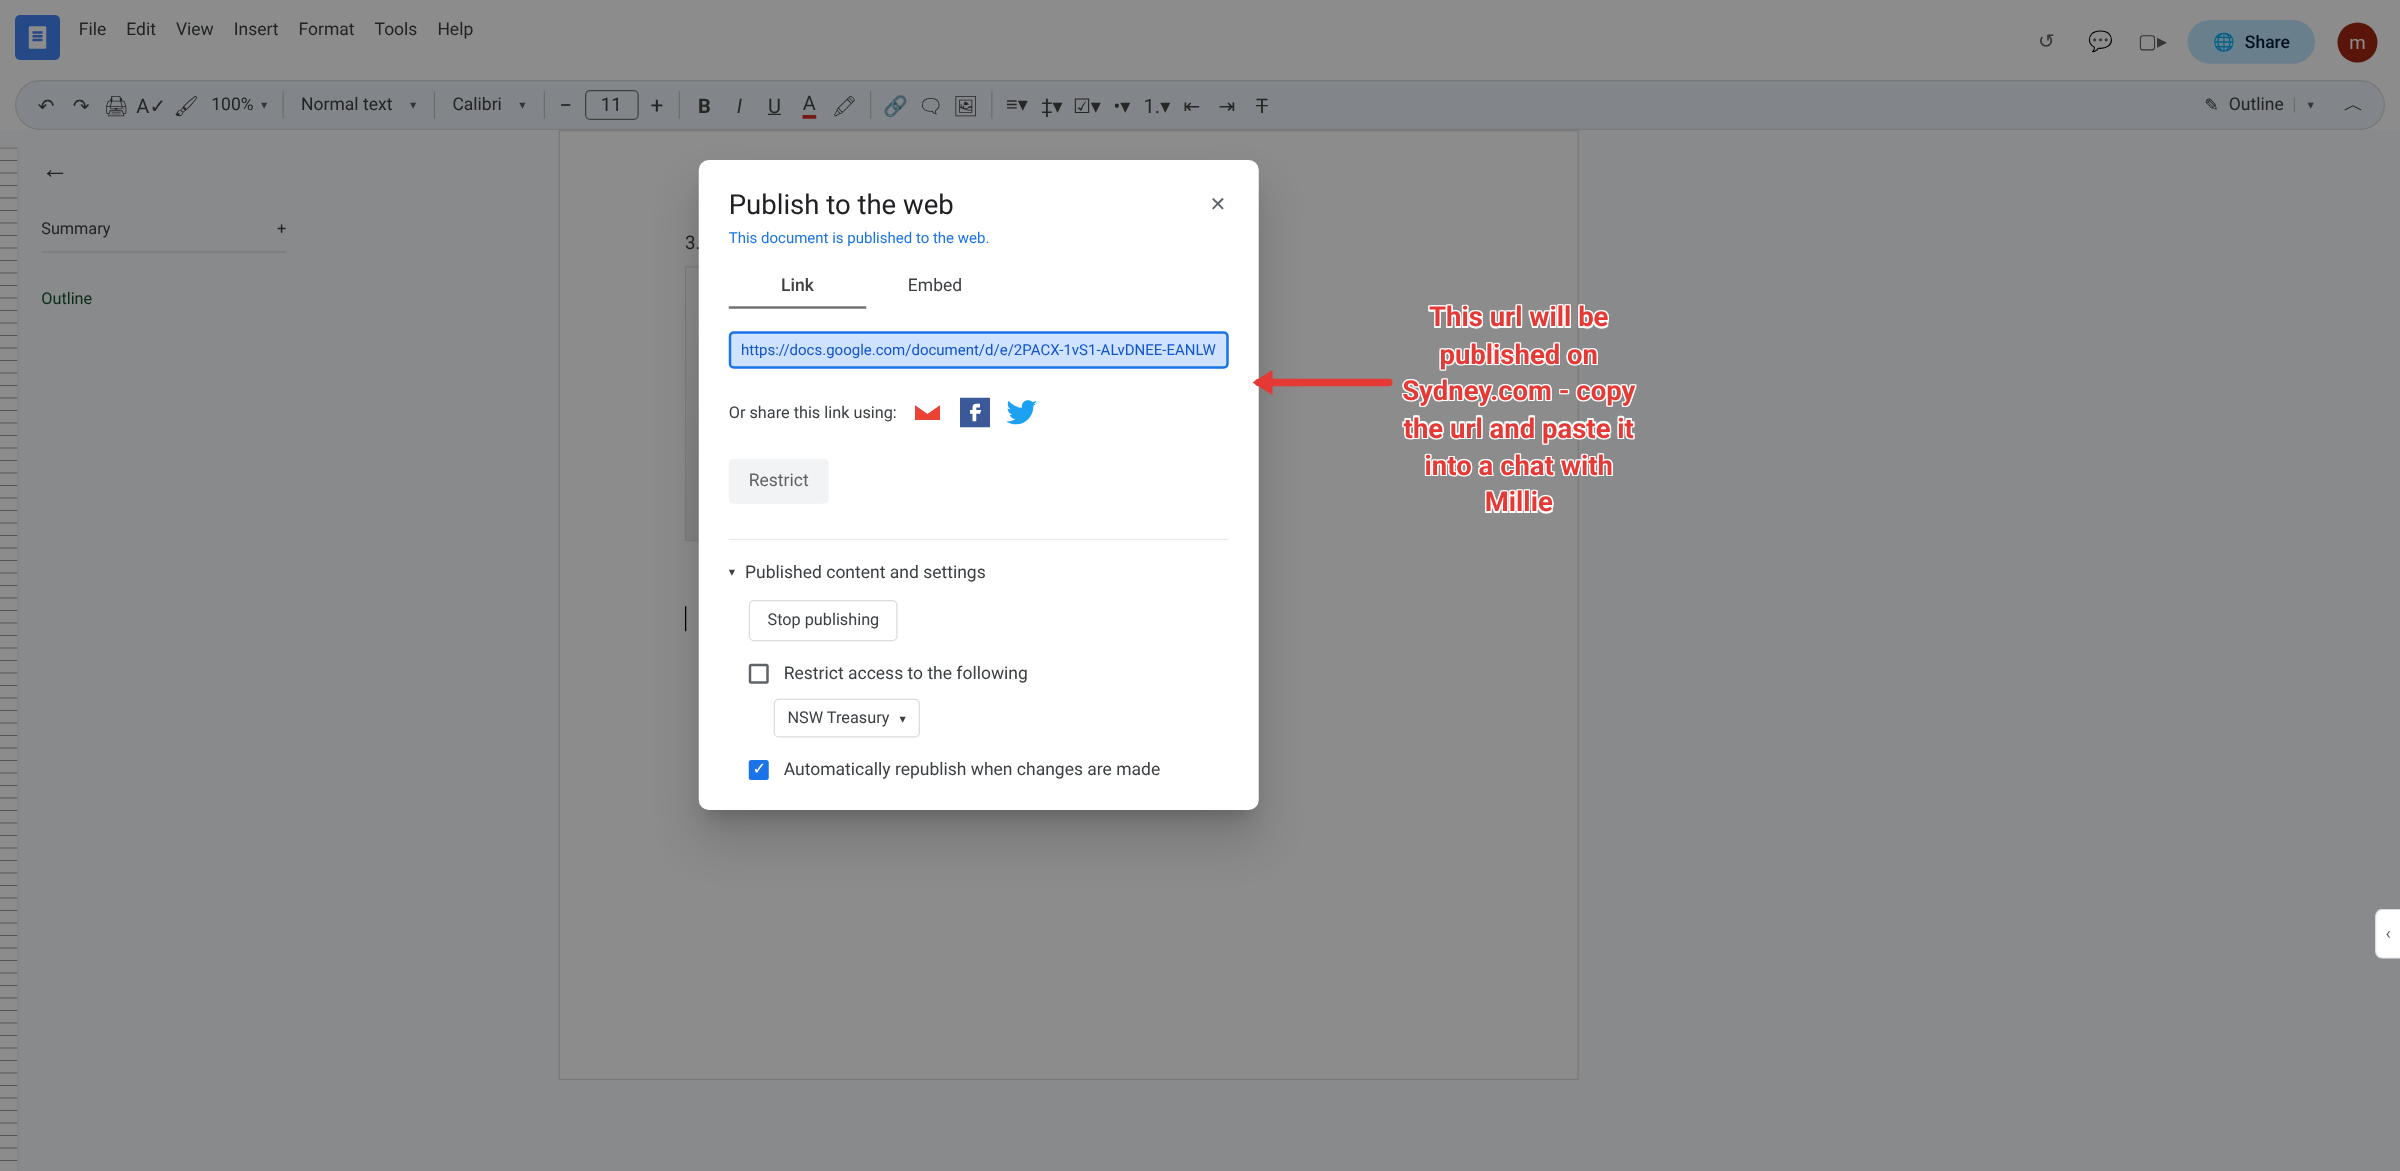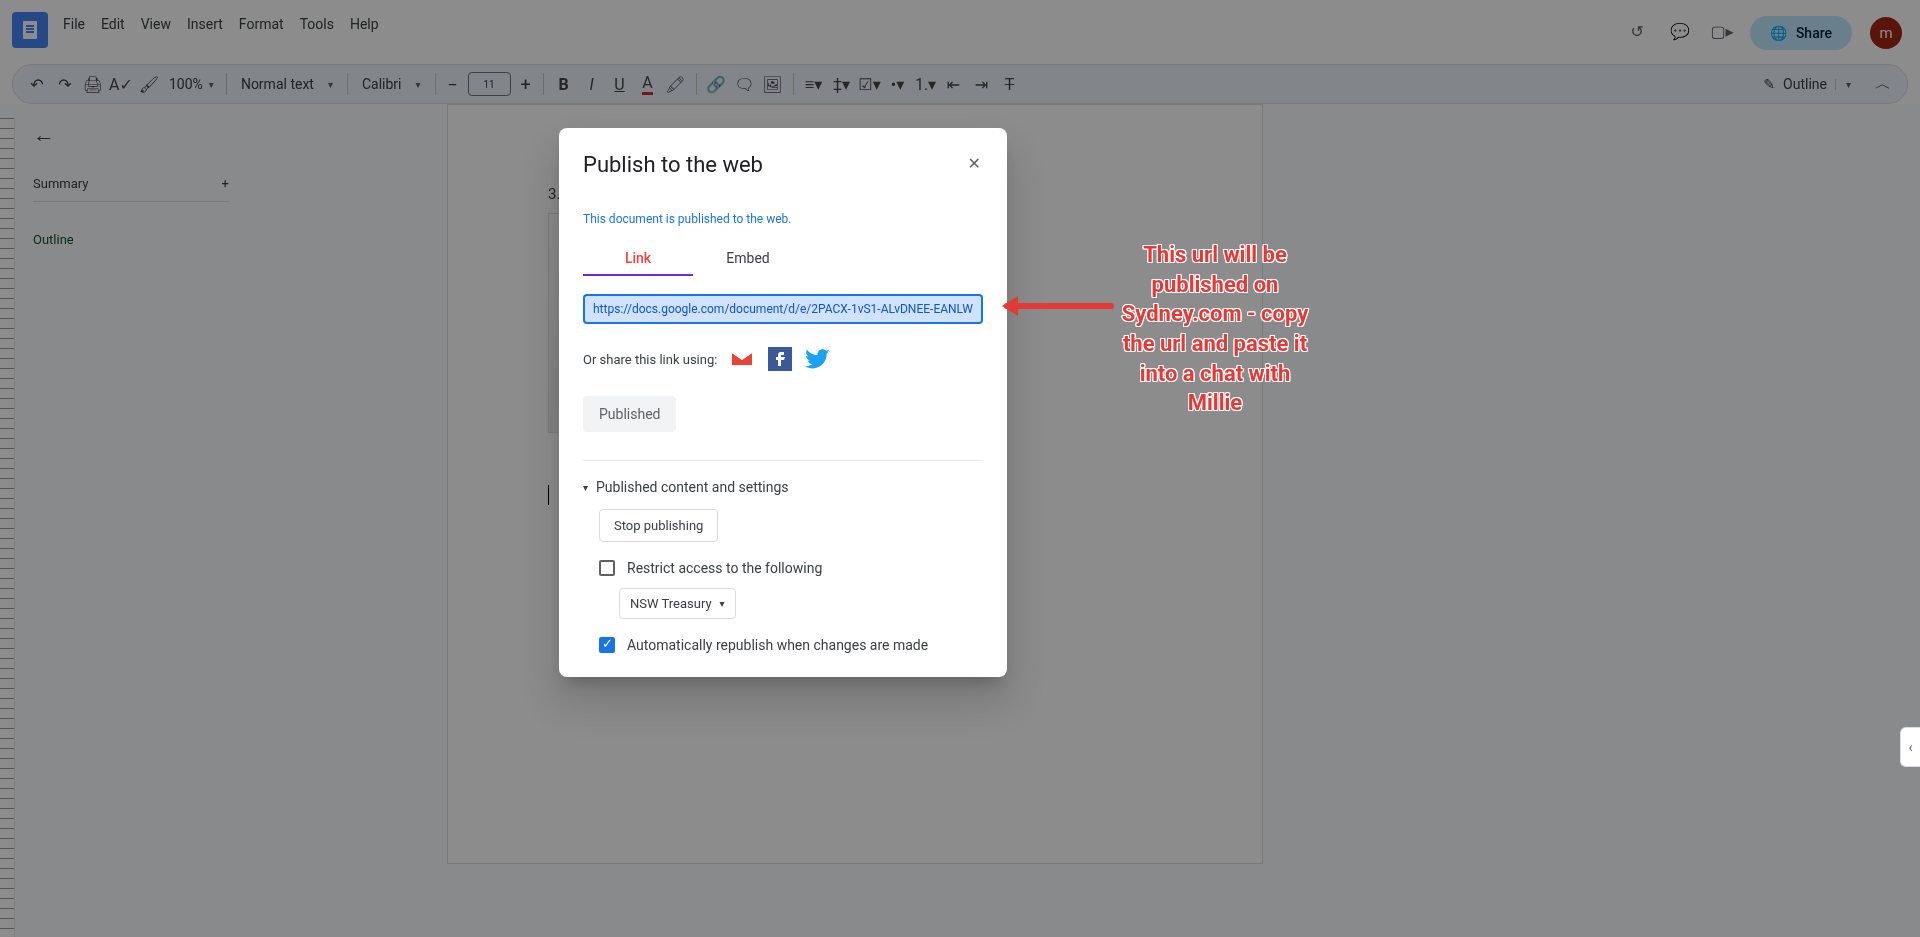--- a/index.html
+++ b/index.html
@@ -25,21 +25,21 @@
 
 
 .toolbar{height:40px;margin:0 12px;border:1px solid #dadce0;border-radius:24px;background:#edf2fa;display:flex;align-items:center;padding:0 10px;gap:0}
 .tbtn{min-width:28px;height:28px;display:flex;align-items:center;justify-content:center;color:#444746;border-radius:4px}
 .tsep{width:1px;height:22px;background:#c7c7c7;margin:0 6px}
 .zoom{display:flex;align-items:center;gap:6px;padding:0 6px;font-size:14px;color:#3c4043}
 .zoom .caret{font-size:10px;color:#5f6368}
 .seltxt{display:flex;align-items:center;gap:10px;padding:0 8px;font-size:14px;color:#3c4043}
 .seltxt .caret{font-size:10px;color:#5f6368;margin-left:4px}
 .fontsize{display:flex;align-items:center;gap:4px;color:#3c4043}
-.fontsize .box{border:1px solid #747775;border-radius:4px;width:43px;height:24px;display:flex;align-items:center;justify-content:center;font-size:10px}
+.fontsize .box{border:1px solid #747775;border-radius:4px;width:43px;height:24px;display:flex;align-items:center;justify-content:center;font-size:15px}
 .fontsize .pm{width:22px;text-align:center;font-size:18px;cursor:pointer}
 .toolbar-right{margin-left:auto;display:flex;align-items:center;gap:8px}
 .editbtn{display:flex;align-items:center;gap:8px;color:#3c4043;font-size:14px;padding:0 10px}
 .editcaret{border-left:1px solid #c7c7c7;padding-left:10px;font-size:10px;color:#5f6368}
 .chevup{width:28px;height:28px;display:flex;align-items:center;justify-content:center;color:#444746}
 
 
 .workspace{display:flex;height:calc(100% - 104px);background:#f9fbfd}
 .vruler{width:15px;background:#fff;border-right:1px solid #e8eaed;background-image:repeating-linear-gradient(#999 0 1px,transparent 1px 10px);background-size:1px 10px;background-position:center 0;margin-top:14px}
 .leftpane{width:232px;padding:18px 18px 0 18px;background:#f9fbfd}
@@ -55,26 +55,26 @@
 .page .blurimg{position:absolute;top:108px;left:100px;width:60px;height:220px;background:linear-gradient(#fff,#eee);border:1px solid #e0e0e0}
 .page .cursor{position:absolute;top:380px;left:100px;width:1px;height:20px;background:#000}
 .docarea{flex:1;overflow:hidden;position:relative}
 
 
 .dialog{position:absolute;z-index:100;left:559px;top:128px;width:448px;background:#fff;border-radius:8px;box-shadow:0 11px 15px -7px rgba(0,0,0,.2),0 24px 38px 3px rgba(0,0,0,.14)}
 .dialog-inner{padding:24px}
 .dlg-head{display:flex;justify-content:space-between;align-items:flex-start}
 .dlg-head h2{font-size:22px;font-weight:400;color:#202124}
 .dlg-head .x{font-size:16px;color:#5f6368;cursor:pointer;padding:2px}
-.pubmsg{color:#1a73e8;font-size:12px;margin-top:35px}
+.pubmsg{color:#1a73e8;font-size:12px;margin-top:6px}
 .desc{font-size:13px;color:#3c4043;margin-top:14px;line-height:1.45}
 .desc a{color:#1a73e8;text-decoration:none}
 .tabs{display:flex;margin-top:24px}
 .tab{flex:0 0 110px;text-align:center;font-size:14px;color:#3c4043;padding-bottom:8px;cursor:pointer}
-.tab.active{color:#ef4444;font-weight:500;border-bottom:2px solid #6d28d9}
+.tab.active{color:#404040;font-weight:500;border-bottom:2px solid #737373}
 .urlbox{margin-top:18px}
 .urlbox input{width:100%;border:2px solid #1a73e8;border-radius:4px;padding:6px 8px;font-size:12px;color:#1155cc;background:#cfe2ff}
 .shareusing{display:flex;align-items:center;gap:12px;margin-top:22px;font-size:13px;color:#3c4043}
 .social{width:26px;height:26px;display:inline-flex;align-items:center;justify-content:center}
 .pubbtn{margin-top:24px;background:#f1f3f4;color:#5f6368;border:none;padding:10px 16px;font-size:14px;border-radius:4px}
 .hr{border-top:1px solid #e8eaed;margin-top:28px;padding-top:18px}
 .expand{display:flex;align-items:center;gap:8px;font-size:14px;color:#3c4043;cursor:pointer}
 .expand .tri{font-size:10px}
 .stopbtn{margin:14px 0 0 16px;border:1px solid #dadce0;background:#fff;color:#3c4043;font-size:13px;padding:8px 14px;border-radius:4px}
 .chkrow{display:flex;align-items:center;gap:12px;margin:18px 0 0 16px;font-size:14px;color:#3c4043}
@@ -235,21 +235,21 @@
             <rect width="24" height="24" fill="#3b5998"></rect>
             <path fill="#fff" d="M13 8h3V5h-3c-2 0-3 1-3 3v2H8v3h2v6h3v-6h3l1-3h-4V9c0-1 0-1 1-1z"></path>
           </svg>
         </span>
       <span class="social">
           <svg viewBox="0 0 24 24" width="26">
             <path fill="#1da1f2" d="M23 5c-.8.4-1.7.6-2.6.8.9-.6 1.6-1.5 2-2.6-.9.5-1.9.9-3 1.1C18.5 3.4 17.3 3 16 3c-2.5 0-4.5 2-4.5 4.5 0 .4 0 .7.1 1C7.7 8.3 4.1 6.4 1.7 3.4c-.4.7-.6 1.5-.6 2.4 0 1.6.8 3 2 3.8-.8 0-1.5-.2-2.1-.6v.1c0 2.2 1.6 4 3.6 4.4-.4.1-.8.2-1.2.2-.3 0-.6 0-.9-.1.6 1.8 2.3 3.1 4.3 3.1C5.2 18 3.2 18.7 1 18.7c-.4 0-.7 0-1.1-.1C2 19.9 4.4 20.7 7 20.7c8.4 0 13-7 13-13v-.6c.9-.6 1.7-1.4 2.3-2.3z"></path>
           </svg>
         </span>
     </div>
-    <button class="pubbtn">Published</button>
+    <button class="pubbtn">Restrict</button>
     <div class="hr">
       <div class="expand">
         <span class="tri">▾</span>
         <span>Published content and settings</span>
       </div>
       <button class="stopbtn">Stop publishing</button>
       <div class="chkrow">
         <span class="chkbox"></span>
         <span>Restrict access to the following</span>
       </div>

